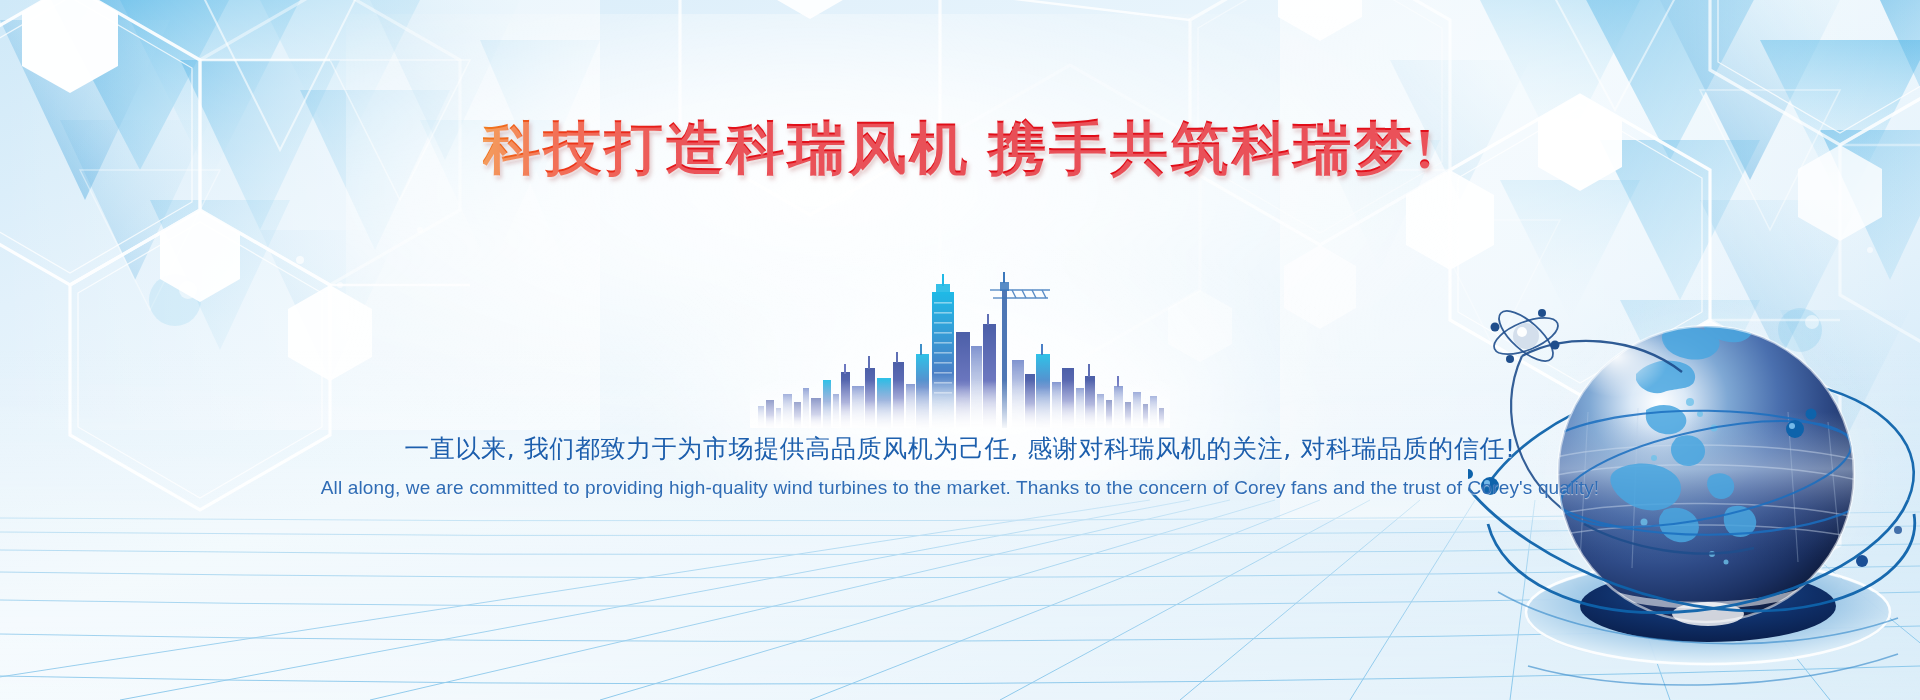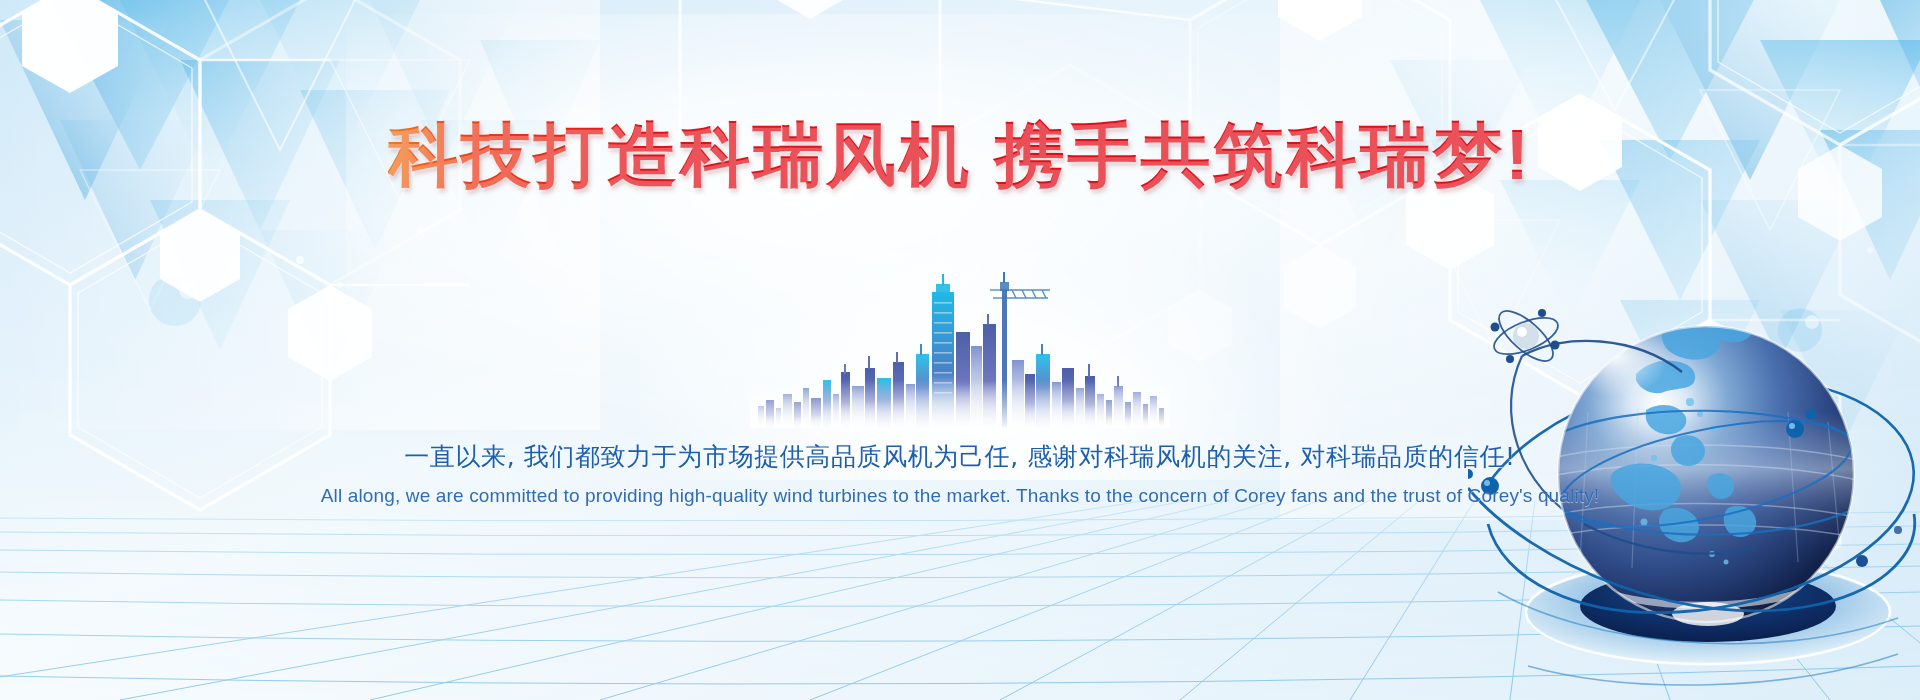--- a/index.html
+++ b/index.html
@@ -55,22 +55,22 @@
   .headline-wrap {
     position: absolute;
     left: 0;
     top: 118px;
     width: 1920px;
     text-align: center;
     z-index: 6;
   }
   .headline {
     display: inline-block;
-    font-family: Liberation Sans, sans-serif;
-    font-size: 70px;
+    font-family: Liberation Serif, serif;
+    font-size: 58px;
     font-weight: 700;
     letter-spacing: 3px;
     line-height: 1.08;
     color: #e60f18;
     background-image: linear-gradient(100deg, #f07c20 0%, #ee3a17 8%, #e3121a 22%, #e00c17 55%, #e30f1a 100%);
     -webkit-background-clip: text;
     background-clip: text;
     -webkit-text-fill-color: transparent;
     text-shadow: 0 2px 0 rgba(255,255,255,0.28);
     filter: drop-shadow(2px 3px 2px rgba(140, 25, 25, 0.22));
@@ -98,21 +98,21 @@
     text-align: center;
     z-index: 6;
   }
   .sub-cn {
     font-family: "DejaVu Sans", "Liberation Sans", sans-serif;
     font-size: 25px;
     font-weight: 500;
     color: #1d5fad;
     letter-spacing: 0.6px;
     white-space: nowrap;
-    margin: 16px 0 12px 0;
+    margin: 8px 0 12px 0;
     text-shadow: 0 1px 1px rgba(255,255,255,0.7);
   }
   .sub-en {
     font-family: "Liberation Sans", "DejaVu Sans", sans-serif;
     font-size: 19px;
     font-weight: 400;
     color: #2f6cb5;
     letter-spacing: 0.15px;
     white-space: nowrap;
     margin: 0;

